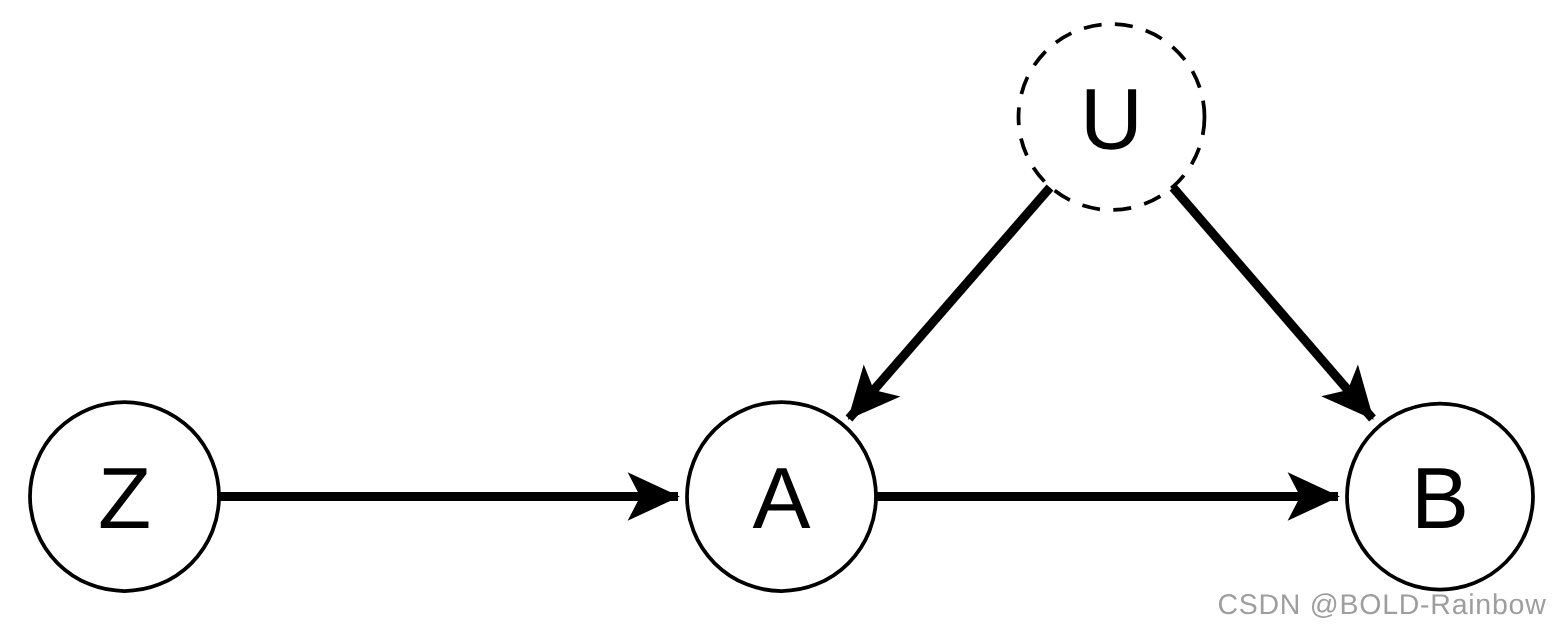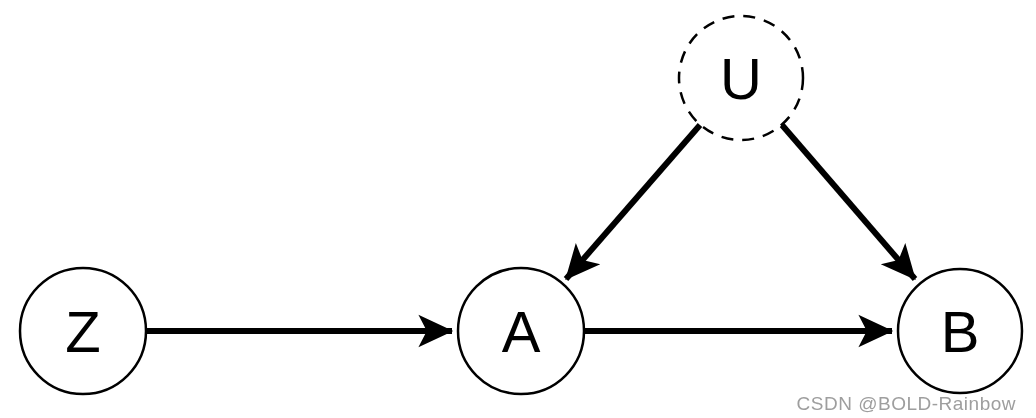--- a/index.html
+++ b/index.html
@@ -34,21 +34,21 @@
   .node-circle {
     fill: #ffffff;
     stroke: #000000;
     stroke-width: 2.5;
   }
   .node-circle.dashed {
     stroke-dasharray: 12 9;
   }
   .watermark {
     position: absolute;
-    right: 20px;
+    right: 5px;
     bottom: 3px;
     font-family: "Liberation Sans", sans-serif;
     font-size: 19px;
     color: #9e9e9e;
     letter-spacing: 0.5px;
     white-space: nowrap;
   }
 </style>
 </head>
 <body>

